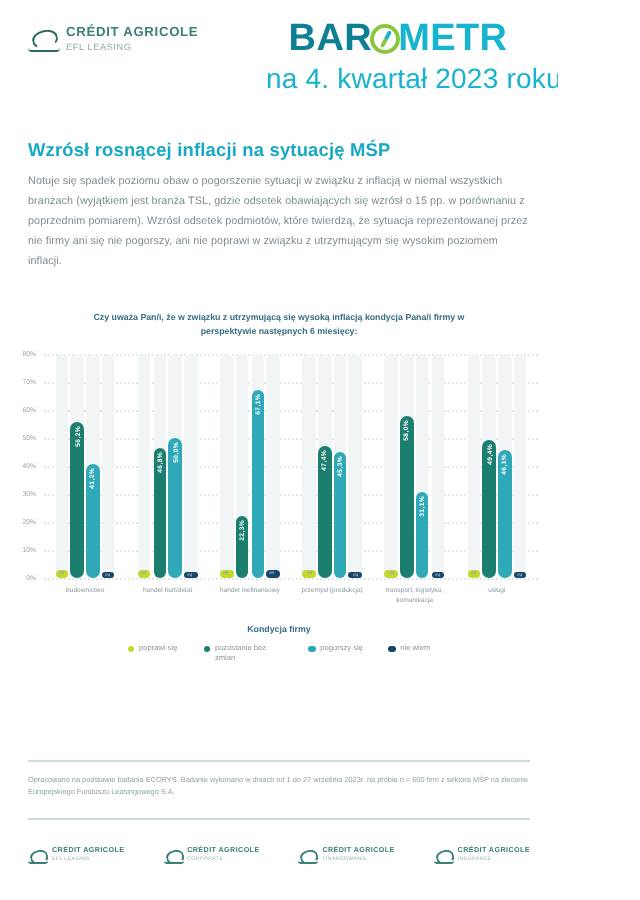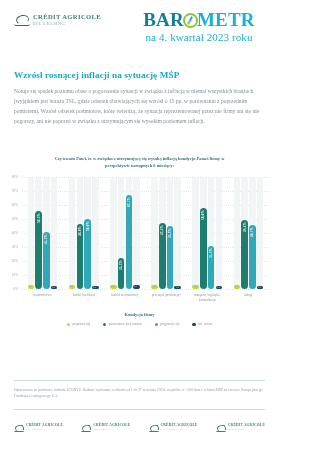--- a/index.html
+++ b/index.html
@@ -2,21 +2,21 @@
 <html><head>
 <meta charset="utf-8">
 <style>
   * { box-sizing: border-box; margin: 0; padding: 0; }
   html, body {
     width: 279px; height: 450px;
     background: #ffffff;
     font-family: "Liberation Sans", sans-serif;
     overflow: hidden;
   }
-  .page { position: relative; width: 279px; height: 450px; background:#fff;font-family:Liberation Serif, serif; }
+  .page { position: relative; width: 279px; height: 450px; background:#fff; }
 
   
   .header { position:relative; height:52px; }
   .ca-logo { position:absolute; left:14px; top:14px; display:flex; align-items:center; gap:3px; }
   .ca-mark {
     width:16px; height:12px; border-radius:2px;
     background:#ffffff; position:relative; flex:none;
     border-bottom:1.6px solid #2b6a62;
   }
   .ca-mark::before{
@@ -35,21 +35,21 @@
   .bm-compass {
     display:inline-block; width:15px; height:15px; border-radius:50%;
     border:2px solid #8cc63f; position:relative; vertical-align:-2px; margin:0 -1px;
   }
   .bm-compass::before{
     content:""; position:absolute; left:50%; top:50%;
     width:2px; height:9px; margin:-4.5px 0 0 -1px;
     background:linear-gradient(180deg,#17b3cf 0 50%,#8cc63f 50% 100%);
     transform:rotate(28deg); border-radius:1px;
   }
-  .bm-sub { font-size:11px; color:#17b3cf; margin-top:2px; letter-spacing:.1px; white-space:nowrap; }
+  .bm-sub { font-size:14px; color:#17b3cf; margin-top:2px; letter-spacing:.1px; white-space:nowrap; }
 
   
   .title {
     position:absolute; left:14px; top:70px; right:14px;
     font-size:9.2px; font-weight:bold; color:#17a8c4; letter-spacing:.1px;
   }
   .body-copy {
     position:absolute; left:14px; top:86px; right:12px;
     font-size:5.4px; line-height:1.85; color:#7f8c92; letter-spacing:.05px;
     text-align:left;

